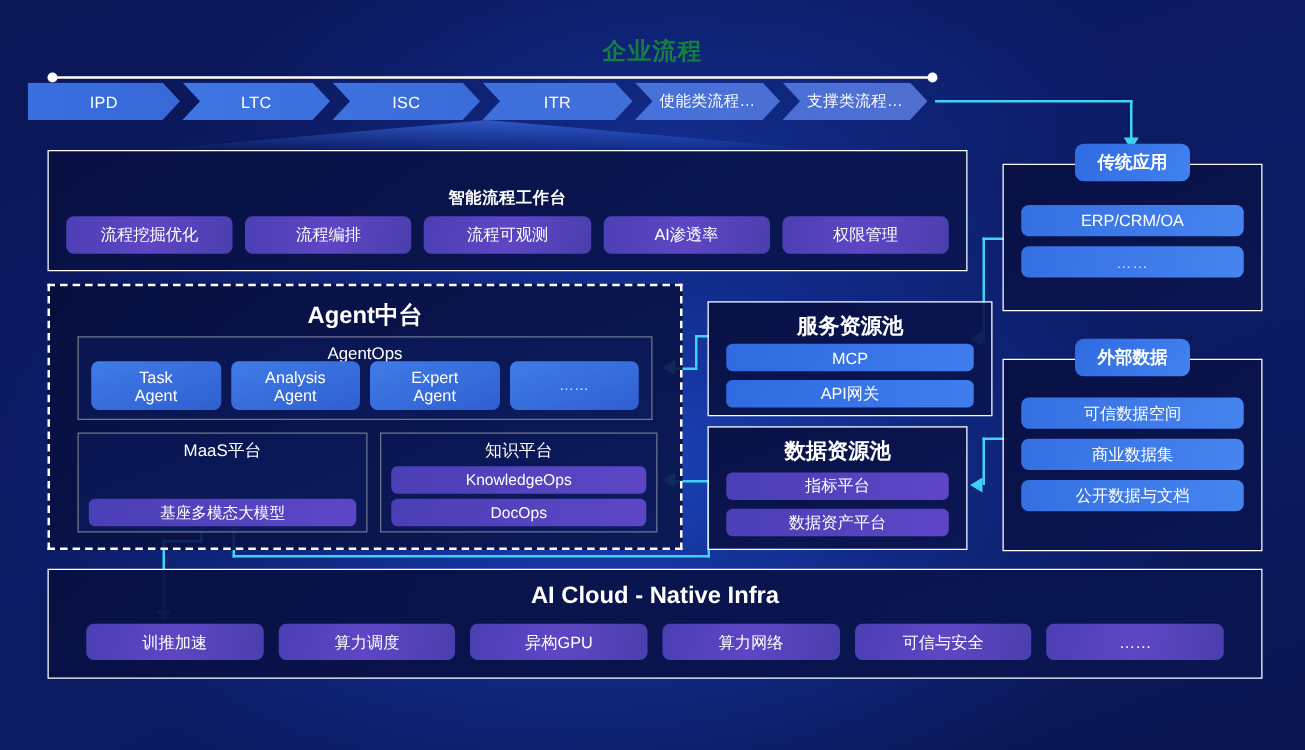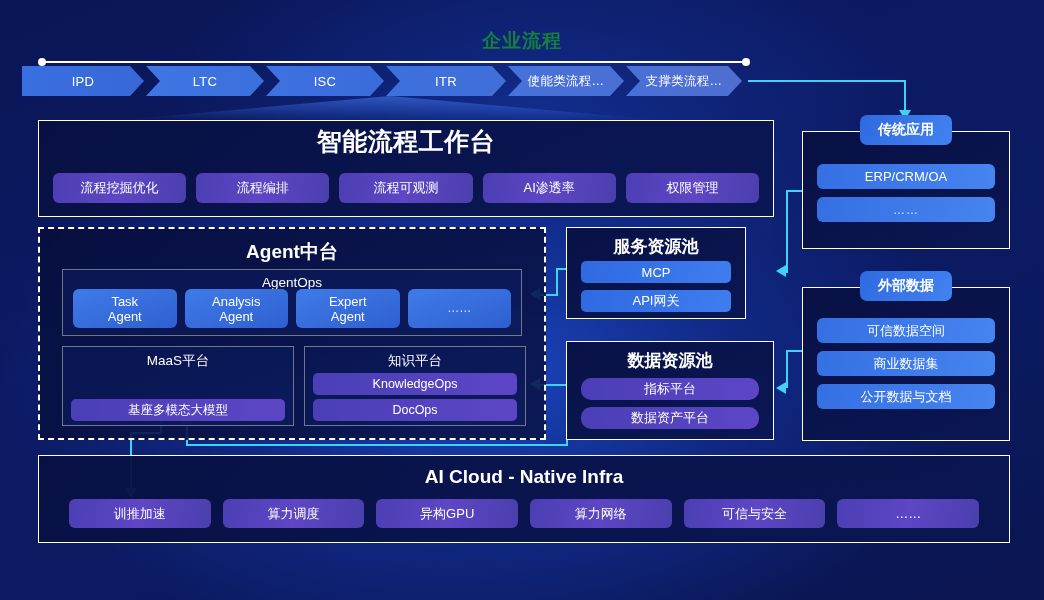--- a/index.html
+++ b/index.html
@@ -85,21 +85,21 @@
     position: absolute;
     border: 1px solid #ffffff;
     background: linear-gradient(150deg, rgba(8,16,66,0.96) 0%, rgba(10,22,82,0.92) 100%);
   }
   .panel-title {
     text-align: center; font-weight: 700; color: #fff;
   }
 
   
   #workbench { left: 38px; top: 120px; width: 736px; height: 97px; }
-  #workbench .panel-title { font-size: 25px; margin-top: 4px; letter-spacing: .5px; }
+  #workbench .panel-title { font-size: 13px; margin-top: 28px; letter-spacing: .5px; }
   .wb-pills {
     position: absolute; left: 14px; right: 14px; bottom: 13px;
     display: flex; justify-content: space-between;
   }
   .pill-purple {
     height: 30px; border-radius: 6px;
     display: flex; align-items: center; justify-content: center;
     font-size: 13px; color: #ffffff;
     background: linear-gradient(100deg, #4b3fb4 0%, #5e46c4 50%, #4a3fae 100%);
   }
@@ -144,33 +144,32 @@
     font-size: 12.5px; color: #fff;
     background: linear-gradient(100deg, #4a3fb6 0%, #5d46c6 100%);
     flex: 1;
   }
   #maas .ops-row.r1 { top: 26px; }
   #maas .ops-row.r2 { top: 52px; }
   #knowledge .ops-row.r1 { top: 26px; }
   #knowledge .ops-row.r2 { top: 52px; }
 
   
-  #service-pool { left: 566px; top: 227px; width: 180px; height: 92px; }
+  #service-pool { left: 566px; top: 241px; width: 228px; height: 92px; }
   #data-pool { left: 566px; top: 341px; width: 208px; height: 99px; }
   #service-pool .panel-title, #data-pool .panel-title { font-size: 17px; margin-top: 7px; }
   .pool-pills { position: absolute; left: 14px; right: 14px; top: 33px; }
   .pool-pill {
     height: 22px; border-radius: 5px; margin-bottom: 7px;
     display: flex; align-items: center; justify-content: center;
     font-size: 13px; color: #fff;
     background: linear-gradient(100deg, #2f6ae0 0%, #3f7def 100%);
   }
   .pool-pill.purple {
     background: linear-gradient(100deg, #4a3fb6 0%, #5d46c6 100%);
-    border-radius: 10px;
   }
   #data-pool .pool-pills { top: 36px; }
 
   
   #legacy-app { left: 802px; top: 131px; width: 208px; height: 118px; }
   #external-data { left: 802px; top: 287px; width: 208px; height: 154px; }
   .badge-label {
     position: absolute; left: 50%; transform: translateX(-50%);
     padding: 6px 18px; border-radius: 7px;
     font-size: 14px; font-weight: 700; color: #fff;

